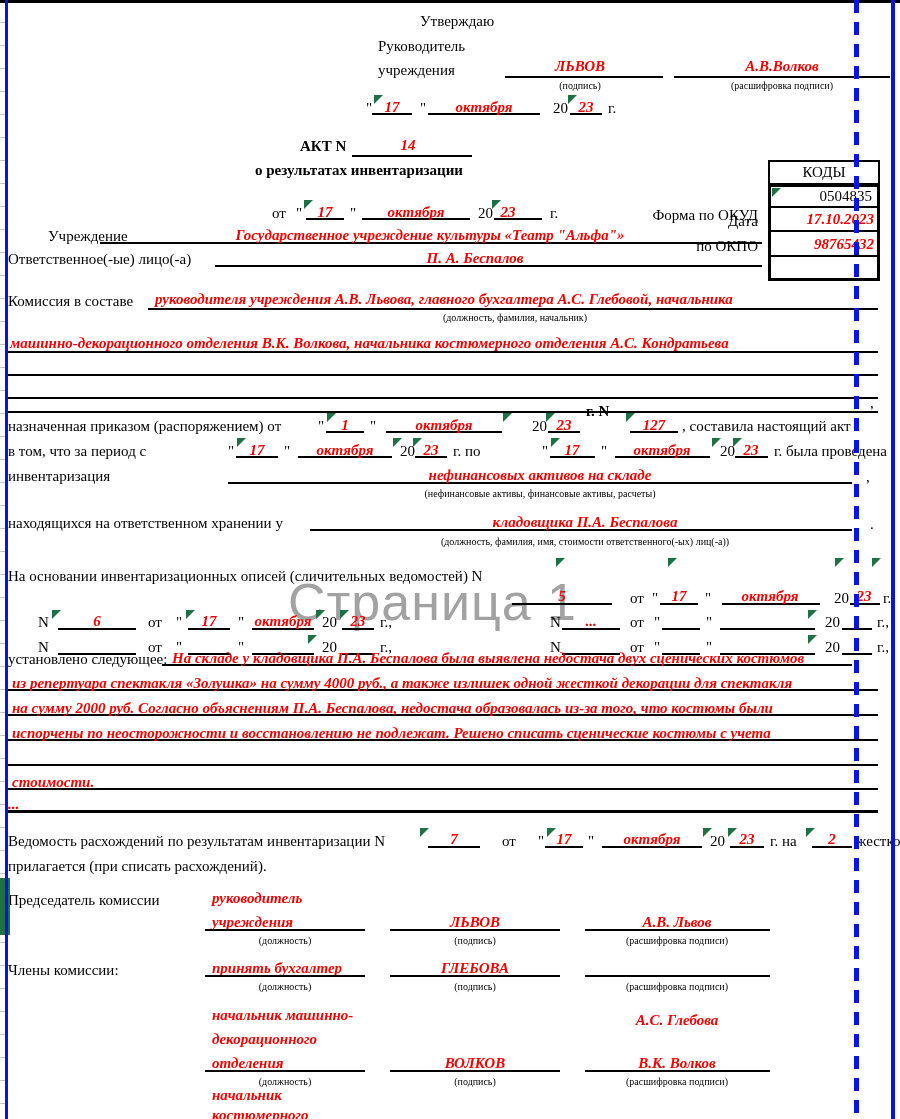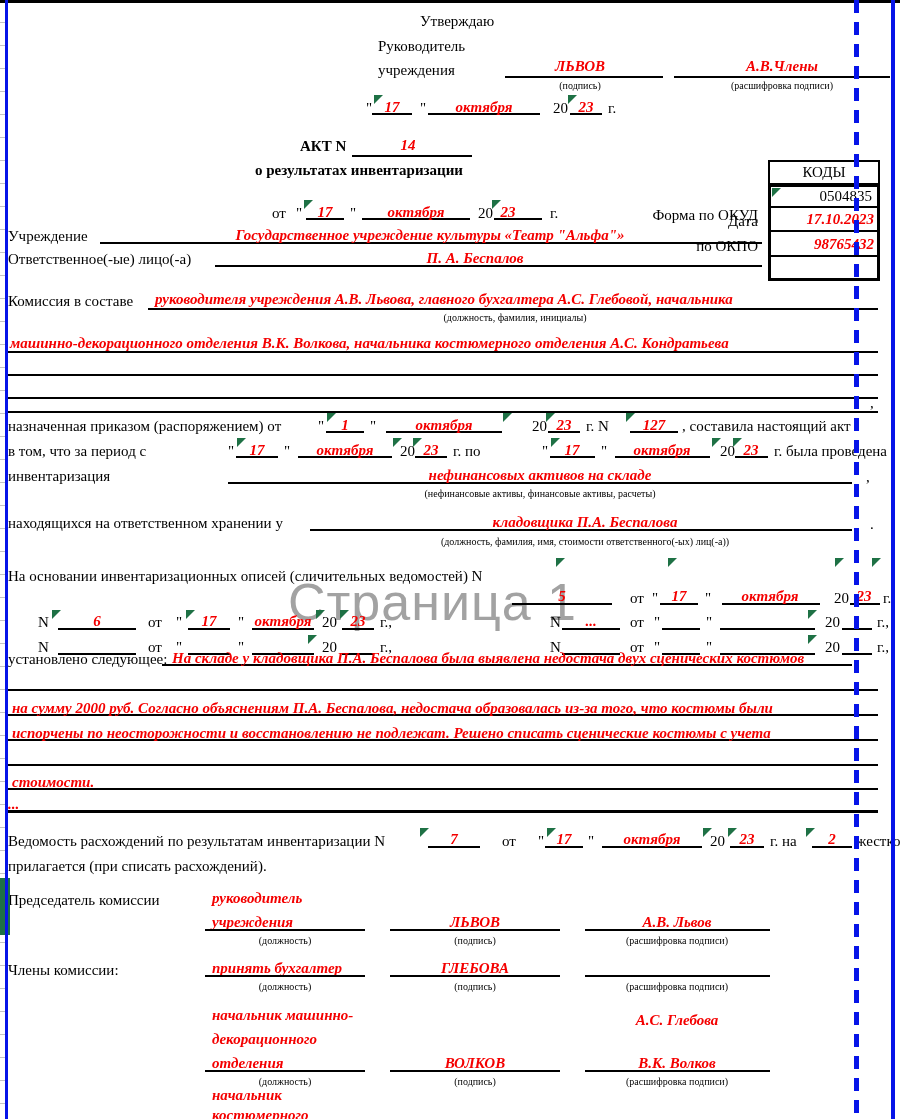--- a/index.html
+++ b/index.html
@@ -35,21 +35,21 @@
   <div class="gridstrip"></div>
   <div class="topline"></div>
 
   <div class="t" style="left:420px;top:12px;">Утверждаю</div>
   <div class="t" style="left:378px;top:37px;">Руководитель</div>
   <div class="t" style="left:378px;top:61px;">учреждения</div>
   <div class="ln" style="left:505px;top:76px;width:158px;"></div>
   <div class="t v c" style="left:580px;top:57px;">ЛЬВОВ</div>
   <div class="cap" style="left:580px;top:80px;">(подпись)</div>
   <div class="ln" style="left:674px;top:76px;width:216px;"></div>
-  <div class="t v c" style="left:782px;top:57px;">А.В.Члены</div>
+  <div class="t v c" style="left:782px;top:57px;">А.В.Волков</div>
   <div class="cap" style="left:782px;top:80px;">(расшифровка подписи)</div>
 
   <div class="t" style="left:366px;top:99px;">"</div>
   <div class="tri" style="left:374px;top:95px;"></div>
   <div class="ln" style="left:372px;top:113px;width:40px;"></div>
   <div class="t v c" style="left:392px;top:98px;">17</div>
   <div class="t" style="left:420px;top:99px;">"</div>
   <div class="ln" style="left:428px;top:113px;width:112px;"></div>
   <div class="t v c" style="left:484px;top:98px;">октября</div>
   <div class="t" style="left:553px;top:99px;">20</div>
@@ -83,52 +83,52 @@
   <div class="t v c" style="left:325px;top:203px;">17</div>
   <div class="t" style="left:350px;top:204px;">"</div>
   <div class="ln" style="left:362px;top:218px;width:108px;"></div>
   <div class="t v c" style="left:416px;top:203px;">октября</div>
   <div class="t" style="left:478px;top:204px;">20</div>
   <div class="tri" style="left:492px;top:200px;"></div>
   <div class="ln" style="left:494px;top:218px;width:48px;"></div>
   <div class="t v c" style="left:508px;top:203px;">23</div>
   <div class="t" style="left:550px;top:204px;">г.</div>
 
-  <div class="t" style="left:8px;top:227px;">Учреждение</div>
+  <div class="t" style="left:8px;top:227px;padding-left:40px;">Учреждение</div>
   <div class="ln" style="left:100px;top:242px;width:662px;"></div>
   <div class="t v c" style="left:430px;top:226px;">Государственное учреждение культуры «Театр "Альфа"»</div>
   <div class="t" style="left:8px;top:250px;">Ответственное(-ые) лицо(-а)</div>
   <div class="ln" style="left:215px;top:265px;width:547px;"></div>
   <div class="t v c" style="left:475px;top:249px;">П. А. Беспалов</div>
 
   <div class="t" style="left:8px;top:292px;">Комиссия в составе</div>
   <div class="ln" style="left:148px;top:308px;width:730px;"></div>
   <div class="t v" style="left:155px;top:290px;">руководителя учреждения А.В. Львова, главного бухгалтера А.С. Глебовой, начальника</div>
-  <div class="cap" style="left:515px;top:312px;">(должность, фамилия, инициалы)</div>
+  <div class="cap" style="left:515px;top:312px;">(должность, фамилия, начальник)</div>
   <div class="ln" style="left:5px;top:351px;width:873px;"></div>
   <div class="t v" style="left:10px;top:334px;">машинно-декорационного отделения В.К. Волкова, начальника костюмерного отделения А.С. Кондратьева</div>
   <div class="ln" style="left:5px;top:374px;width:873px;"></div>
   <div class="ln" style="left:5px;top:397px;width:873px;"></div>
   <div class="t" style="left:870px;top:394px;">,</div>
   <div class="ln" style="left:5px;top:411px;width:873px;"></div>
 
   <div class="t" style="left:8px;top:417px;">назначенная приказом (распоряжением) от</div>
   <div class="t" style="left:318px;top:417px;">"</div>
   <div class="tri" style="left:327px;top:413px;"></div>
   <div class="ln" style="left:326px;top:431px;width:38px;"></div>
   <div class="t v c" style="left:345px;top:416px;">1</div>
   <div class="t" style="left:370px;top:417px;">"</div>
   <div class="ln" style="left:386px;top:431px;width:116px;"></div>
   <div class="t v c" style="left:444px;top:416px;">октября</div>
   <div class="tri" style="left:503px;top:413px;"></div>
   <div class="t" style="left:532px;top:417px;">20</div>
   <div class="tri" style="left:546px;top:413px;"></div>
   <div class="ln" style="left:548px;top:431px;width:32px;"></div>
   <div class="t v c" style="left:564px;top:416px;">23</div>
-  <div class="t" style="left:586px;top:417px;">г. N</div>
+  <div class="t" style="left:586px;top:402px;font-weight:bold;">г. N</div>
   <div class="tri" style="left:626px;top:413px;"></div>
   <div class="ln" style="left:630px;top:431px;width:48px;"></div>
   <div class="t v c" style="left:654px;top:416px;">127</div>
   <div class="t" style="left:682px;top:417px;">, составила настоящий акт</div>
 
   <div class="t" style="left:8px;top:442px;">в том, что за период с</div>
   <div class="t" style="left:228px;top:442px;">"</div>
   <div class="tri" style="left:237px;top:438px;"></div>
   <div class="ln" style="left:236px;top:456px;width:42px;"></div>
   <div class="t v c" style="left:257px;top:441px;">17</div>
@@ -240,20 +240,21 @@
   <div class="ln" style="left:720px;top:653px;width:95px;"></div>
   <div class="tri" style="left:808px;top:635px;"></div>
   <div class="t" style="left:825px;top:638px;">20</div>
   <div class="ln" style="left:842px;top:653px;width:30px;"></div>
   <div class="t" style="left:877px;top:638px;">г.,</div>
 
   <div class="t" style="left:8px;top:650px;">установлено следующее:</div>
   <div class="ln" style="left:162px;top:664px;width:690px;"></div>
   <div class="t v" style="left:172px;top:649px;">На складе у кладовщика П.А. Беспалова была выявлена недостача двух сценических костюмов</div>
   <div class="ln" style="left:5px;top:689px;width:873px;"></div>
+  <div class="t v" style="left:12px;top:674px;">из репертуара спектакля «Золушка» на сумму 4000 руб., а также излишек одной жесткой декорации для спектакля</div>
   <div class="ln" style="left:5px;top:714px;width:873px;"></div>
   <div class="t v" style="left:12px;top:699px;">на сумму 2000 руб. Согласно объяснениям П.А. Беспалова, недостача образовалась из-за того, что костюмы были</div>
   <div class="ln" style="left:5px;top:739px;width:873px;"></div>
   <div class="t v" style="left:12px;top:724px;">испорчены по неосторожности и восстановлению не подлежат. Решено списать сценические костюмы с учета</div>
   <div class="ln" style="left:5px;top:764px;width:873px;"></div>
   <div class="ln" style="left:5px;top:788px;width:873px;"></div>
   <div class="t v" style="left:12px;top:773px;">стоимости.</div>
   <div class="lnk" style="left:5px;top:810px;width:873px;"></div>
   <div class="t v" style="left:8px;top:795px;">...</div>
 

